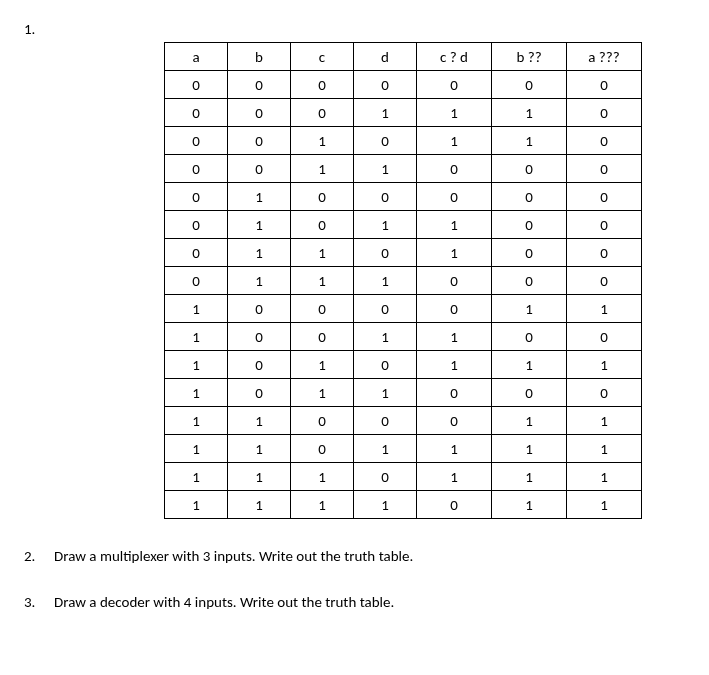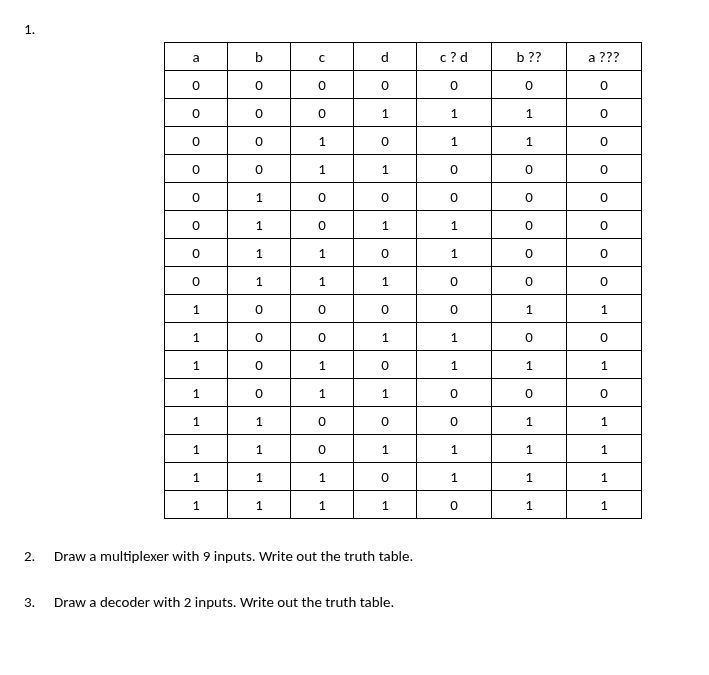--- a/index.html
+++ b/index.html
@@ -208,22 +208,22 @@
           <td>1</td>
           <td>1</td>
         </tr>
       </tbody>
   </table>
 </div>
 
 <div class="question">
   <div class="q-line">
     <span class="q-num">2.</span>
-    <span>Draw a multiplexer with 9 inputs. Write out the truth table.</span>
+    <span>Draw a multiplexer with 3 inputs. Write out the truth table.</span>
   </div>
 </div>
 
 <div class="question">
   <div class="q-line">
     <span class="q-num">3.</span>
-    <span>Draw a decoder with 2 inputs. Write out the truth table.</span>
+    <span>Draw a decoder with 4 inputs. Write out the truth table.</span>
   </div>
 </div>
 
 </body></html>

